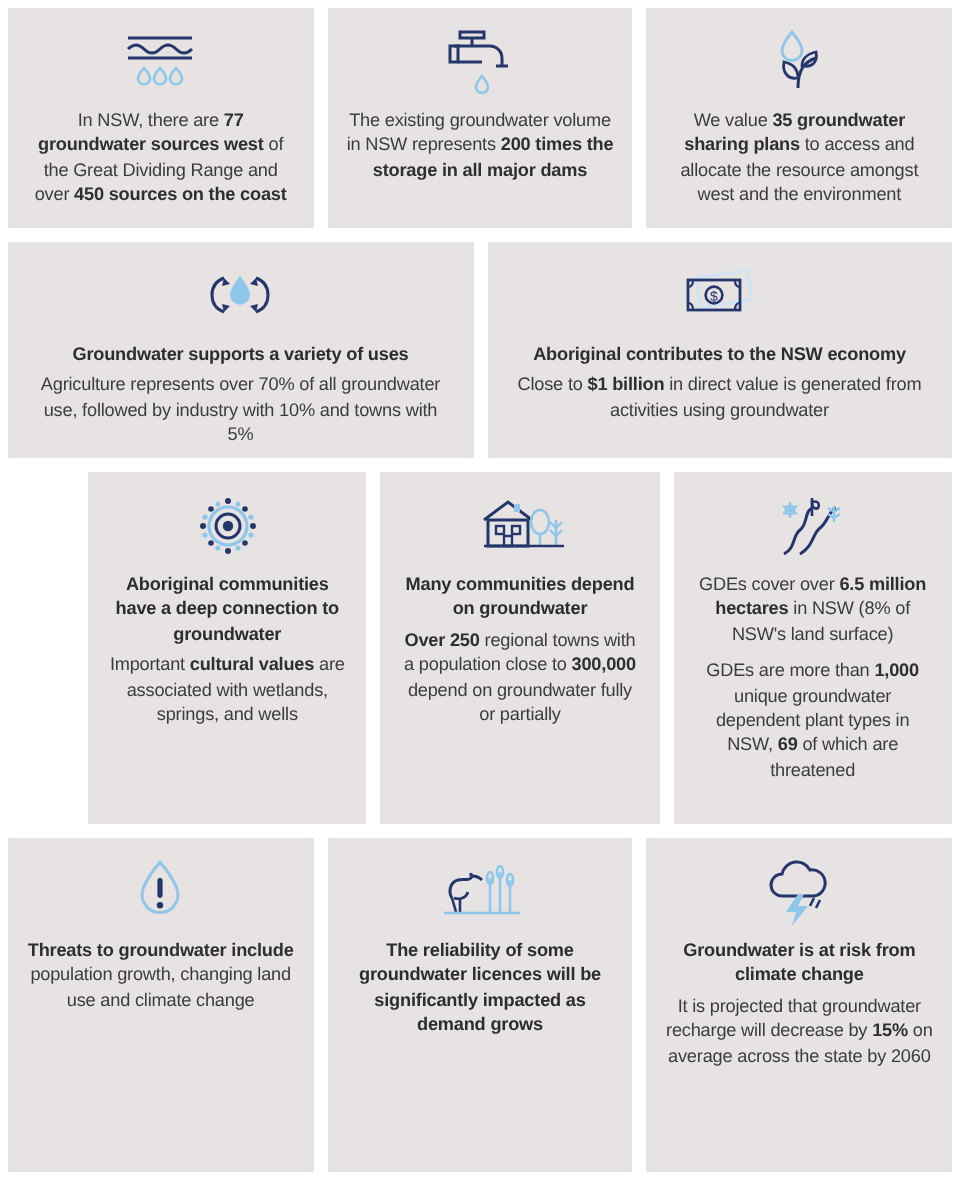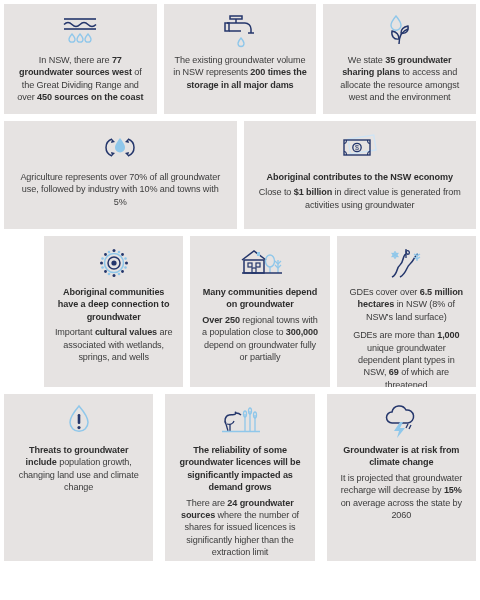--- a/index.html
+++ b/index.html
@@ -13,22 +13,22 @@
   .board{
     width:480px;height:600px;
     box-sizing:border-box;
     padding:4px;
     display:flex;flex-direction:column;
     gap:7px;
   }
   .row{display:flex;gap:7px;}
   .row-1{height:110px;}
   .row-2{height:108px;}
-  .row-3{height:151px;margin-left:40px;}
-  .row-4{height:167px;gap:12px;}
+  .row-3{height:176px;margin-left:40px;}
+  .row-4{height:167px;}
   .card{
     background:#e6e3e2;
     box-sizing:border-box;
     padding:9px 7px 8px 7px;
     display:flex;flex-direction:column;
     align-items:center;
     text-align:center;
     overflow:hidden;
   }
   .c3{flex:1 1 0;}
@@ -97,39 +97,40 @@
 
     <div class="card c3">
       <div class="icon">
         <svg width="40" height="36" viewBox="0 0 40 36" fill="none">
           <path d="M16 3c0 0-5 6-5 9.2a5 5 0 0 0 10 0C21 9 16 3 16 3z" stroke="#8fc7ea" stroke-width="1.4" fill="none"></path>
           <path d="M19 31c0-9 3-13 9-15" stroke="#24366b" stroke-width="1.5" fill="none"></path>
           <path d="M28 13c-5 1-7 4-7 7 5 1 8-2 7-7z" stroke="#24366b" stroke-width="1.4" fill="none"></path>
           <path d="M12 18c5 1 7 4 7 8-5 1-8-3-7-8z" stroke="#24366b" stroke-width="1.4" fill="none"></path>
         </svg>
       </div>
-      <div class="txt body"><span>We state </span><b>35 groundwater sharing plans</b><span> to access and allocate the resource amongst west and the environment</span></div>
+      <div class="txt body"><span>We value </span><b>35 groundwater sharing plans</b><span> to access and allocate the resource amongst west and the environment</span></div>
     </div>
 
   </div>
 
   <div class="row row-2">
 
     <div class="card c2">
       <div class="icon">
         <svg width="44" height="34" viewBox="0 0 44 34" fill="none">
           <path d="M22 7c0 0-5 6-5 9.4a5 5 0 0 0 10 0C27 13 22 7 22 7z" fill="#8fc7ea"></path>
           <path d="M14 8c-4 1.5-6 4.5-6 8.5s2 7 6 8.5" stroke="#24366b" stroke-width="1.5" fill="none"></path>
           <path d="M30 8c4 1.5 6 4.5 6 8.5s-2 7-6 8.5" stroke="#24366b" stroke-width="1.5" fill="none"></path>
           <path d="M14 8l-1 4 4-1z" fill="#24366b"></path>
           <path d="M30 25l1-4-4 1z" fill="#24366b"></path>
           <path d="M30 8l1 4-4-1z" fill="#24366b"></path>
           <path d="M14 25l-1-4 4 1z" fill="#24366b"></path>
         </svg>
       </div>
+      <div class="head">Groundwater supports a variety of uses</div>
       <div class="txt body"><span>Agriculture represents over 70% of all groundwater use, followed by industry with 10% and towns with 5%</span></div>
     </div>
 
     <div class="card c2">
       <div class="icon">
         <svg width="48" height="32" viewBox="0 0 48 32" fill="none">
           <rect x="13" y="5" width="26" height="15" stroke="#cfe4f5" stroke-width="1.4" transform="rotate(-9 26 12)"></rect>
           <rect x="8" y="8" width="26" height="15" stroke="#24366b" stroke-width="1.4"></rect>
           <circle cx="21" cy="15.5" r="4.2" stroke="#24366b" stroke-width="1.3" fill="none"></circle>
           <text x="21" y="18.4" font-size="7" font-family="Liberation Sans, sans-serif" fill="#24366b" text-anchor="middle">$</text>
@@ -249,21 +250,20 @@
             <line x1="34" y1="7" x2="34" y2="27"></line>
             <line x1="39" y1="11" x2="39" y2="27"></line>
             <ellipse cx="29" cy="10" rx="1.5" ry="3"></ellipse>
             <ellipse cx="34" cy="7" rx="1.5" ry="3"></ellipse>
             <ellipse cx="39" cy="11" rx="1.5" ry="3"></ellipse>
           </g>
           <line x1="6" y1="27.5" x2="44" y2="27.5" stroke="#8fc7ea" stroke-width="1.3"></line>
         </svg>
       </div>
       <div class="head">The reliability of some groundwater licences will be significantly impacted as demand grows</div>
-      <div class="txt body"><span>There are </span><b>24 groundwater sources</b><span> where the number of shares for issued licences is significantly higher than the extraction limit</span></div>
     </div>
 
     <div class="card c3">
       <div class="icon">
         <svg width="42" height="36" viewBox="0 0 42 36" fill="none">
           <path d="M12 20a5.5 5.5 0 0 1 0-11 7.5 7.5 0 0 1 14-2 5.5 5.5 0 0 1 2 13z" stroke="#24366b" stroke-width="1.5" fill="none"></path>
           <path d="M20 19l-6 9h5l-2 7 8-10h-5l3-6z" fill="#8fc7ea"></path>
           <path d="M28 21l-2 4M31 22l-2 4" stroke="#24366b" stroke-width="1.3"></path>
         </svg>
       </div>

